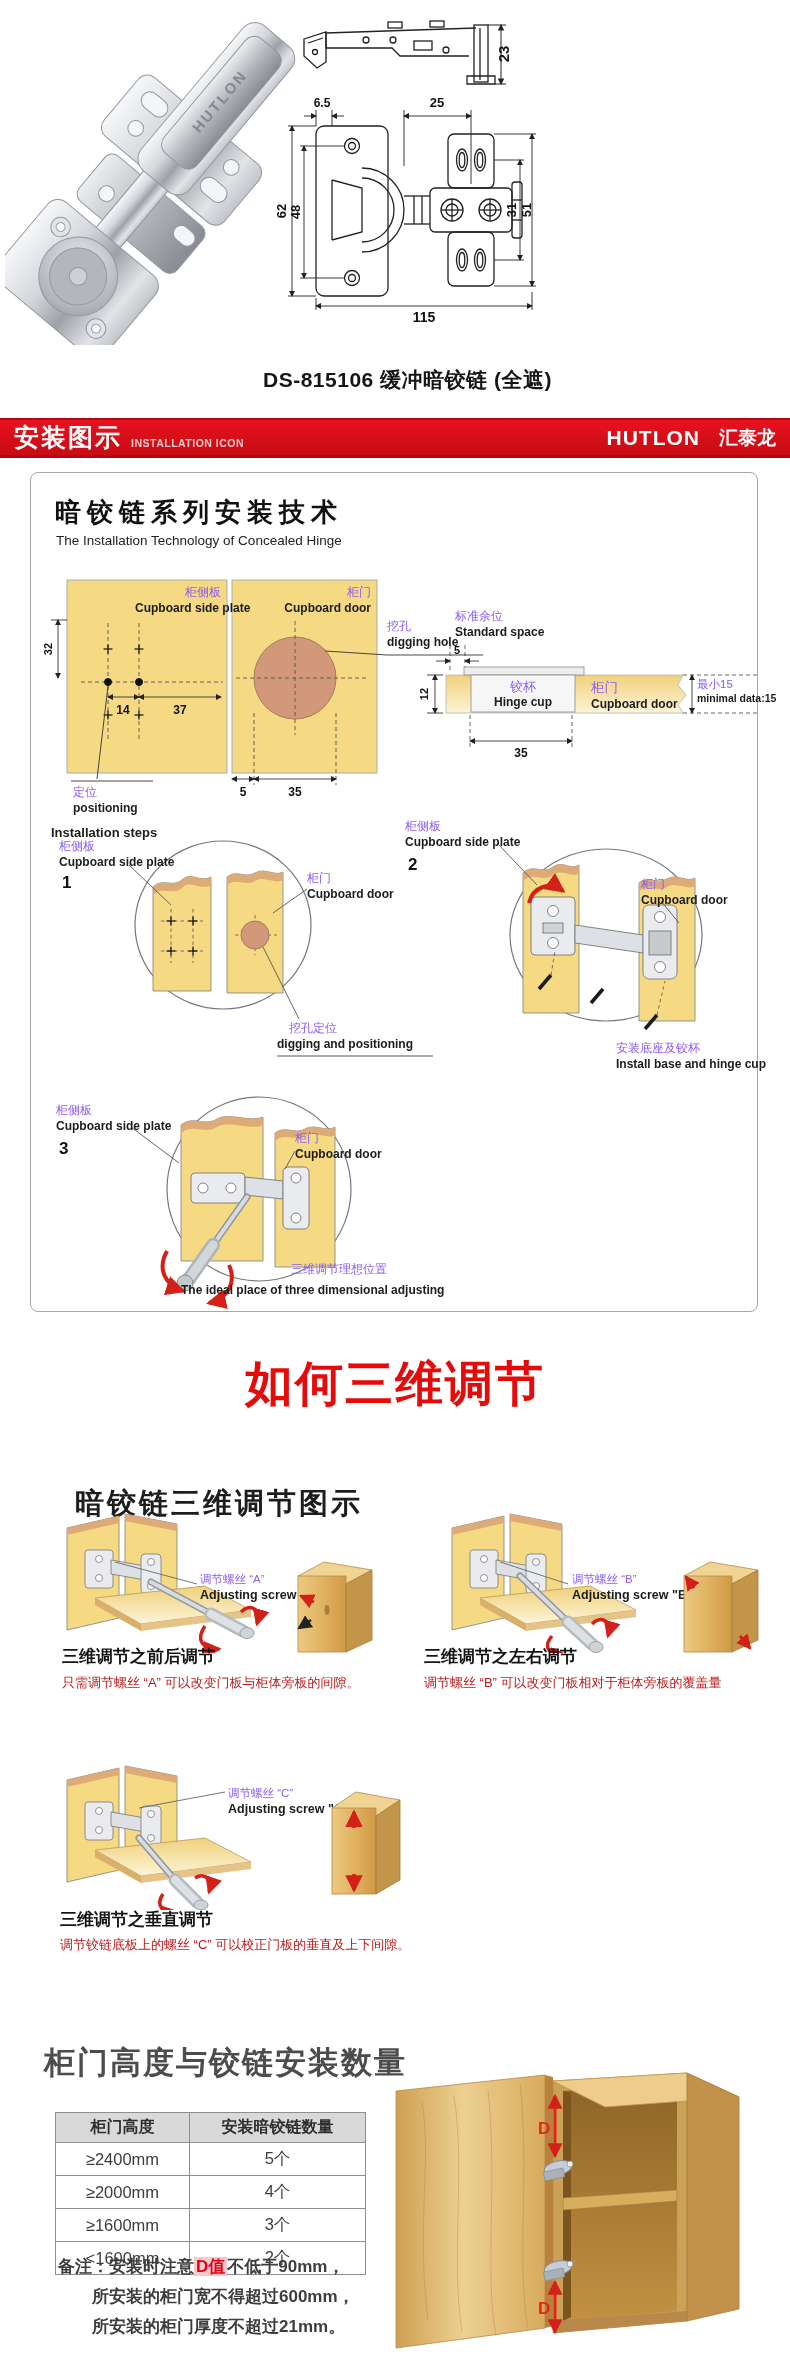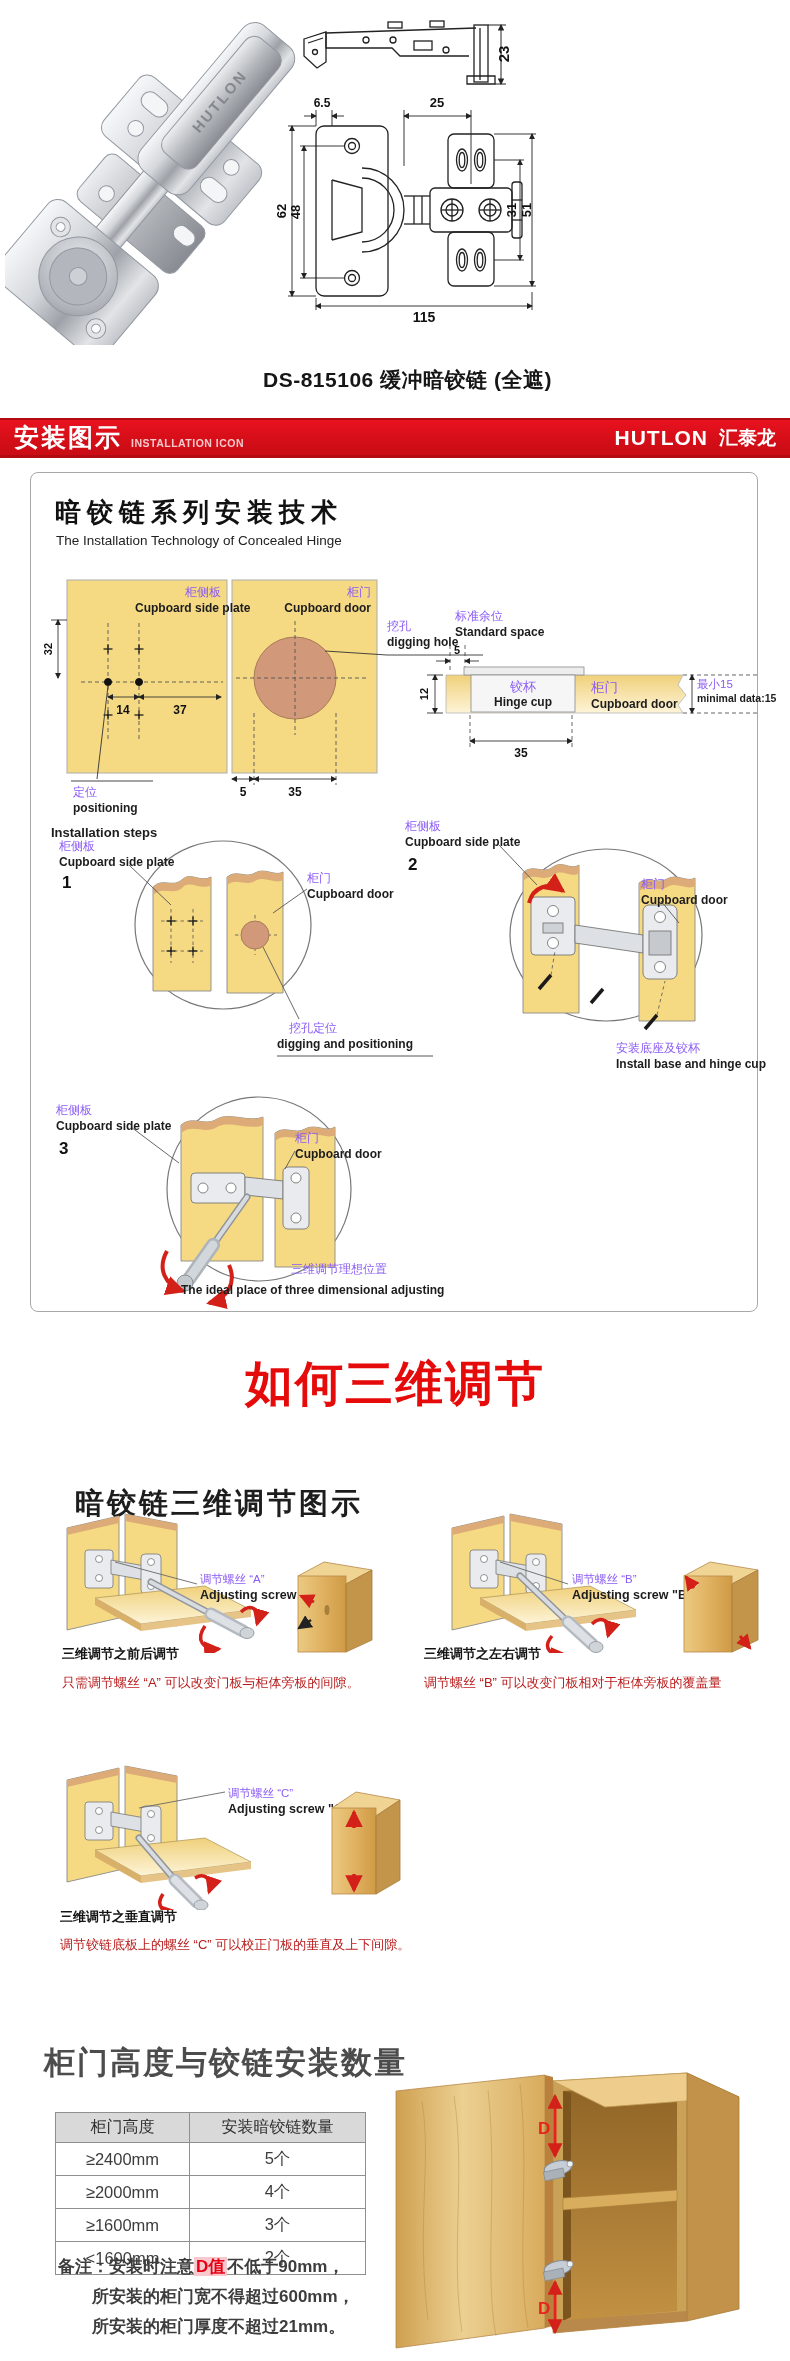--- a/index.html
+++ b/index.html
@@ -12,35 +12,35 @@
   .right{text-align:right}
   .stepnum{font-size:17px;font-weight:800;color:#111}
   .ptitle{font-size:21px;font-weight:800;color:#161616;letter-spacing:.5px;white-space:nowrap}
   .banner{left:0;top:418px;width:790px;height:40px;display:flex;align-items:center;
     background:linear-gradient(180deg,#e8121f 0%,#d50e18 55%,#c90c15 100%);
     border-top:2px solid #b30a12;border-bottom:3px solid #b30a12}
   .banner .t1{color:#fff;font-size:25px;font-weight:700;margin-left:14px;letter-spacing:2px}
   .banner .t2{color:rgba(255,255,255,.78);font-size:10.5px;font-weight:700;margin-left:9px;margin-top:10px;letter-spacing:.5px}
   .banner .logo{margin-left:auto;margin-right:14px;color:#fff;white-space:nowrap;display:flex;align-items:center}
   .banner .lg1{font-size:21px;font-weight:900;letter-spacing:1px}
-  .banner .lg2{font-size:19px;font-weight:800;margin-left:11px}
+  .banner .lg2{font-size:19px;font-weight:800;margin-left:19px}
   .panel{left:30px;top:472px;width:728px;height:840px;border:1.5px solid #a8a8a8;border-radius:8px;background:#fff}
   .ptl{font-size:26px;font-weight:800;color:#111;letter-spacing:6px;white-space:nowrap}
   .psub{font-size:13.5px;color:#222;white-space:nowrap}
   .redhead{left:0;width:790px;text-align:center;color:#e60b0b;font-size:48px;font-weight:900;letter-spacing:2px;white-space:nowrap}
   .sechead{font-size:29px;font-weight:800;color:#1d1d1d;letter-spacing:3px;white-space:nowrap}
-  .cap{font-size:13px;font-weight:800;color:#141414;white-space:nowrap}
+  .cap{font-size:17px;font-weight:800;color:#141414;white-space:nowrap}
   .desc{font-size:13px;color:#b91c1c;white-space:nowrap}
   .cthead{font-size:31px;font-weight:900;color:#4c4c4c;letter-spacing:2px;white-space:nowrap}
   .tbl{width:311px;border-left:1px solid #8f8f8f;border-top:1px solid #8f8f8f;background:#fff}
   .tr{display:flex}
   .td{border-right:1px solid #8f8f8f;border-bottom:1px solid #8f8f8f;display:flex;align-items:center;justify-content:center;
       font-size:16.5px;color:#3d3d3d;height:33px}
   .c1{width:134px}.c2{width:176px}
-  .th .td{background:#d9d9d9;font-weight:400;color:#2e2e2e;height:30px;font-size:16px}
+  .th .td{background:#d9d9d9;font-weight:700;color:#2e2e2e;height:30px;font-size:16px}
   .note{font-size:17px;font-weight:700;color:#3d3d3d;line-height:30px;white-space:nowrap}
   .note .ind{padding-left:34px}
   .dhl{color:#e60012;background:#f7c9cf;padding:0 2px}
   svg text{font-family:"Liberation Sans","DejaVu Sans",sans-serif}
   .dimtxt{font-weight:700;fill:#111}
 </style>
 </head>
 <body>
 
 <div class="page">

